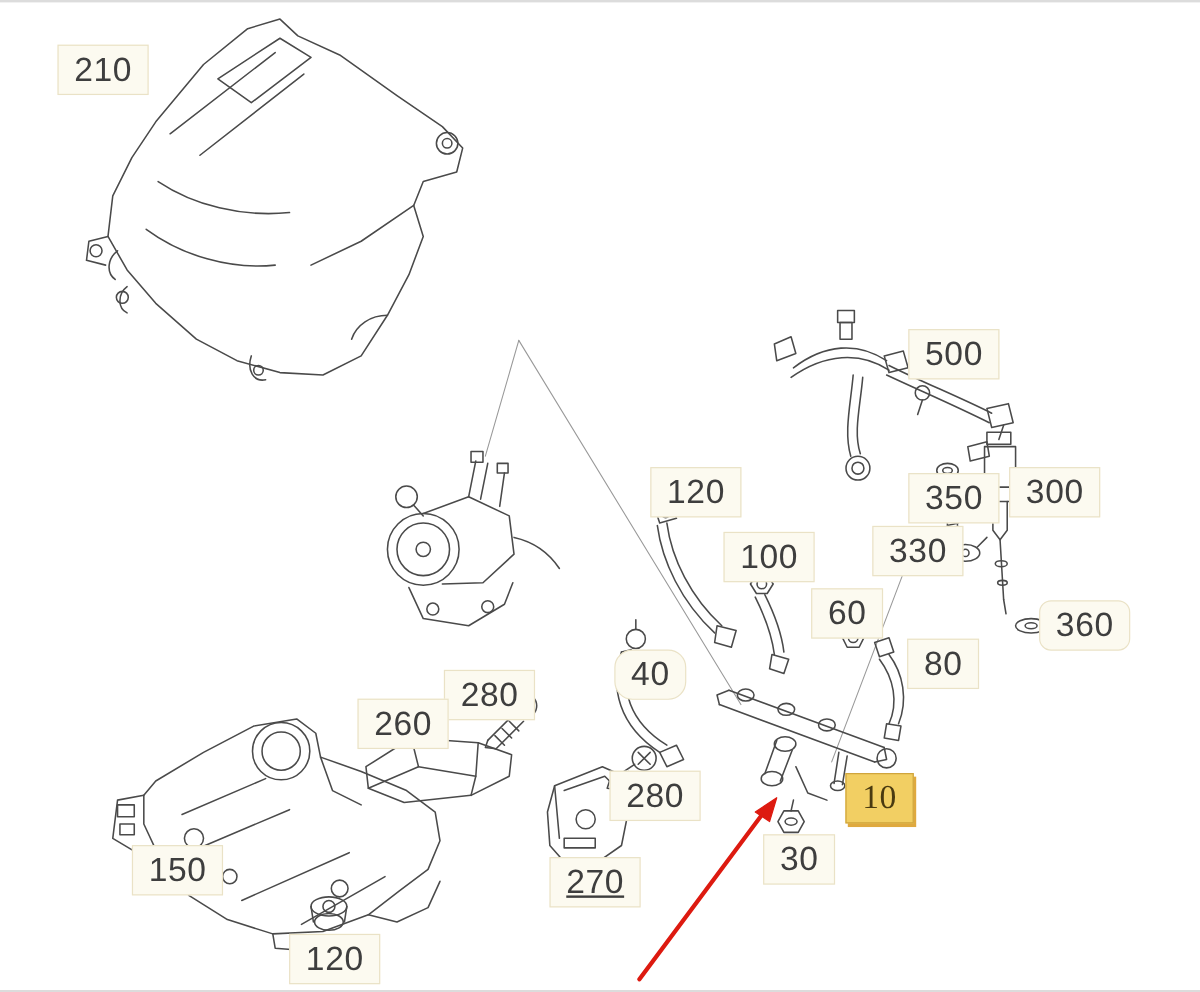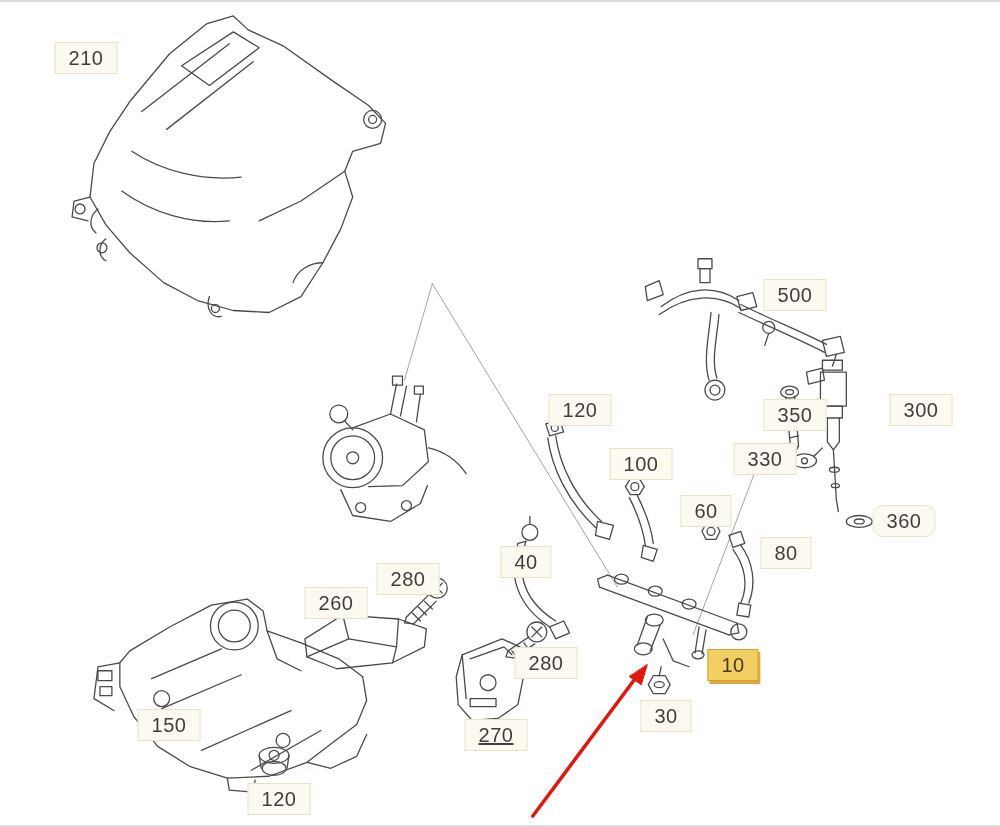--- a/index.html
+++ b/index.html
@@ -28,36 +28,37 @@
   #art{position:absolute;left:0;top:0;width:100%;height:100%;}
   #art path,#art line,#art circle,#art ellipse,#art rect,#art polygon,#art polyline{
     stroke:var(--line);fill:none;stroke-width:1.3;stroke-linecap:round;stroke-linejoin:round;
   }
   #art .leader{stroke:var(--leader);stroke-width:0.9;}
   #art .arrow-line{stroke:var(--arrow);stroke-width:3.6;}
   #art .arrow-head{stroke:var(--arrow);fill:var(--arrow);stroke-width:1;}
   .part-label{
     position:absolute;
     transform:translate(-50%,-50%);
-    font-size:20px;
+    font-size:28px;
     line-height:1.2;
     letter-spacing:0.5px;
     color:var(--label-text);
     background:var(--label-bg);
     border:1px solid var(--label-border);
     padding:3px 13px;
     white-space:nowrap;
     cursor:pointer;
     z-index:5;
   }
   .part-label.highlight{
     background:var(--highlight-bg);
     border:1px solid var(--highlight-border);
     box-shadow:2px 3px 0 var(--highlight-shadow);
     color:#4a3a10;
+    font-family:Liberation Serif, serif;
   }
 </style>
 </head>
 <body>
 
 <div id="canvas">
 
   <svg id="art" viewBox="0 0 1000 827" aria-hidden="true">
 
     <g>
@@ -293,27 +294,27 @@
     </g>
 
   </svg>
 
   <div class="part-label" style="left:86px;top:56px;">210</div>
   <div class="part-label" style="left:795px;top:293px;">500</div>
   <div class="part-label" style="left:580px;top:408px;">120</div>
   <div class="part-label" style="left:641px;top:462px;">100</div>
   <div class="part-label" style="left:767px;top:413px;margin-left:28px;">350</div>
   <div class="part-label" style="left:765px;top:457px;">330</div>
-  <div class="part-label" style="left:879px;top:408px;margin-left:42px;">300</div>
+  <div class="part-label" style="left:879px;top:408px;">300</div>
   <div class="part-label" style="left:706px;top:509px;">60</div>
   <div class="part-label" style="left:904px;top:519px;border-radius:10px;">360</div>
-  <div class="part-label" style="left:526px;top:560px;">40</div>
+  <div class="part-label" style="left:542px;top:560px;border-radius:15px;">40</div>
   <div class="part-label" style="left:786px;top:551px;">80</div>
   <div class="part-label" style="left:408px;top:577px;">280</div>
   <div class="part-label" style="left:336px;top:601px;">260</div>
   <div class="part-label" style="left:546px;top:661px;">280</div>
   <div class="part-label" style="left:496px;top:733px;text-decoration:underline;">270</div>
-  <div class="part-label" style="left:148px;top:723px;margin-left:21px;">150</div>
+  <div class="part-label" style="left:148px;top:723px;">150</div>
   <div class="part-label" style="left:279px;top:797px;">120</div>
   <div class="part-label" style="left:666px;top:714px;">30</div>
   <div class="part-label highlight" style="left:733px;top:663px;">10</div>
 
 </div>
 
 </body></html>

